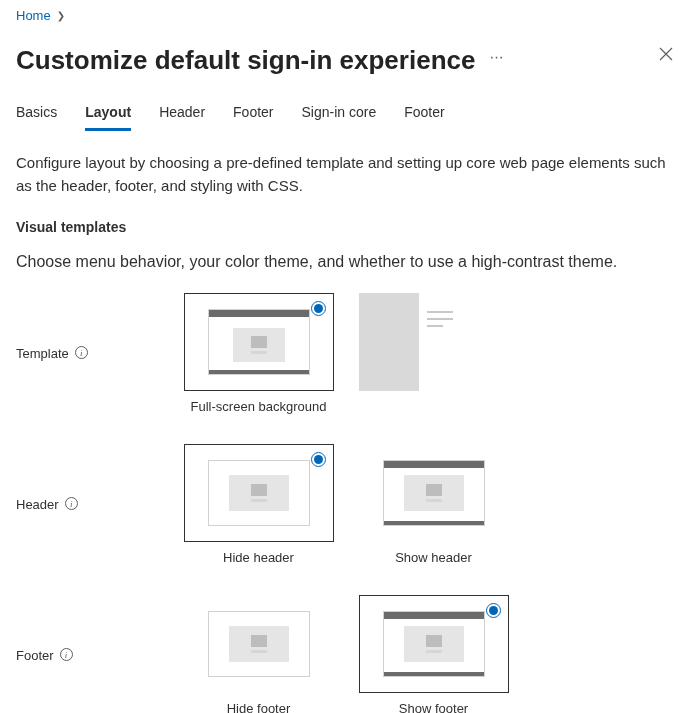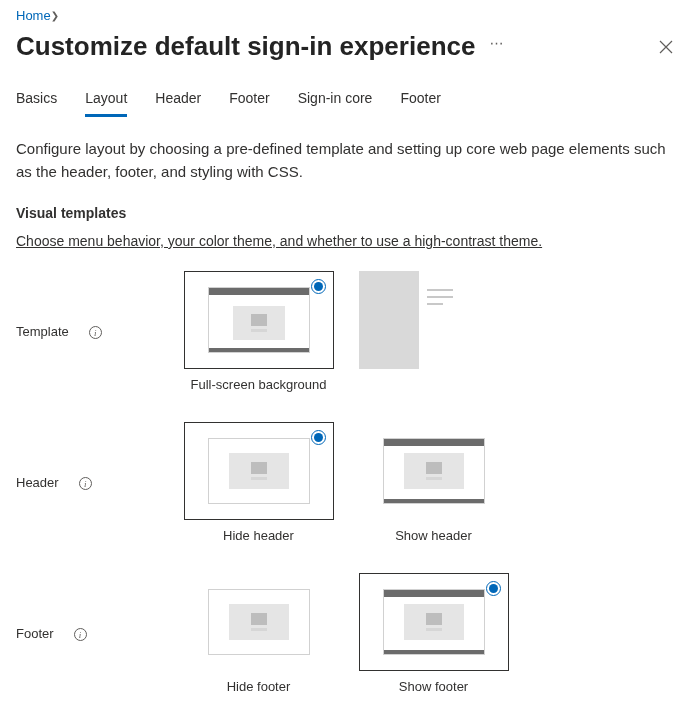--- a/index.html
+++ b/index.html
@@ -8,37 +8,37 @@
     padding: 0;
     font-family: "Segoe UI", -apple-system, sans-serif;
     font-size: 13px;
     color: #323130;
     background: #fff;
     width: 690px;
     height: 713px;
     overflow: hidden;
   }
   .page { padding: 8px 16px 16px 16px; }
-  .breadcrumb { font-size: 13px; margin-bottom: 8px; display:flex; align-items:center; }
+  .breadcrumb { font-size: 13px; margin-bottom: 8px; display:flex; align-items:center; gap:6px;}
   .breadcrumb a { color: #0067b8; text-decoration: none; cursor: pointer; }
   .breadcrumb .chev { color:#605e5c; font-size:10px; }
   .titlebar { display: flex; align-items: center; justify-content: space-between; margin-bottom: 28px; }
-  .title-left { display:flex; gap:10px;}
+  .title-left { display:flex; gap:10px;margin-top:14px;}
   h1 { font-size: 26px; font-weight: 600; margin: 0; color:#242424;}
   .more-dots { color:#605e5c; font-size:14px; letter-spacing:1px; cursor:pointer; padding:4px; }
   .close-x { width:16px; height:16px; cursor:pointer; color:#605e5c; }
   .close-x svg { width:16px; height:16px; display:block; }
   .tabs { display:flex; gap:0; border-bottom:none; margin-bottom:22px;text-align:center; }
   .tab { padding: 0 0 8px 0; margin-right:28px; cursor:pointer; font-size:14px; color:#323130; }
-  .tab.active { font-weight:400; border-bottom:3px solid #0067b8; margin-bottom:-1px; }
+  .tab.active { font-weight:700; border-bottom:3px solid #0067b8; margin-bottom:-1px; }
   .desc { font-size:15px; color:#323130; line-height:1.5; margin-bottom:22px; max-width:650px;}
-  .section-heading { font-weight:600; font-size:14px; margin-bottom:12px; }
-  .sub-desc { font-size:14px; margin-bottom:22px;text-decoration:underline; }
+  .section-heading { font-weight:600; font-size:14px; margin-bottom:18px; }
+  .sub-desc { font-size:16px; margin-bottom:22px; }
   .option-row { display:flex; align-items:center; margin-bottom:18px; }
-  .option-label { width:165px; font-size:13px; display:flex; align-items:flex-end; gap:20px; padding-left:0;}
+  .option-label { width:165px; font-size:13px; display:flex; align-items:flex-start; gap:6px; padding-left:0;}
   .info-icon { width:13px; height:13px; border:1px solid #605e5c; border-radius:50%; display:inline-flex; align-items:center; justify-content:center; font-size:9px; font-style:italic; color:#605e5c; font-family:Georgia,serif; cursor:pointer;}
   .cards { display:flex; gap:20px; }
   .card-wrap { display:flex; flex-direction:column; align-items:center; width:155px; }
   .card {
     width:150px; height:98px; border:1px solid #d1d1d1; position:relative;
     display:flex; align-items:center; justify-content:center; cursor:pointer;
     background:#fff; padding:6px;
   }
   .card.selected { border:1px solid #323130; }
   .radio-dot {

